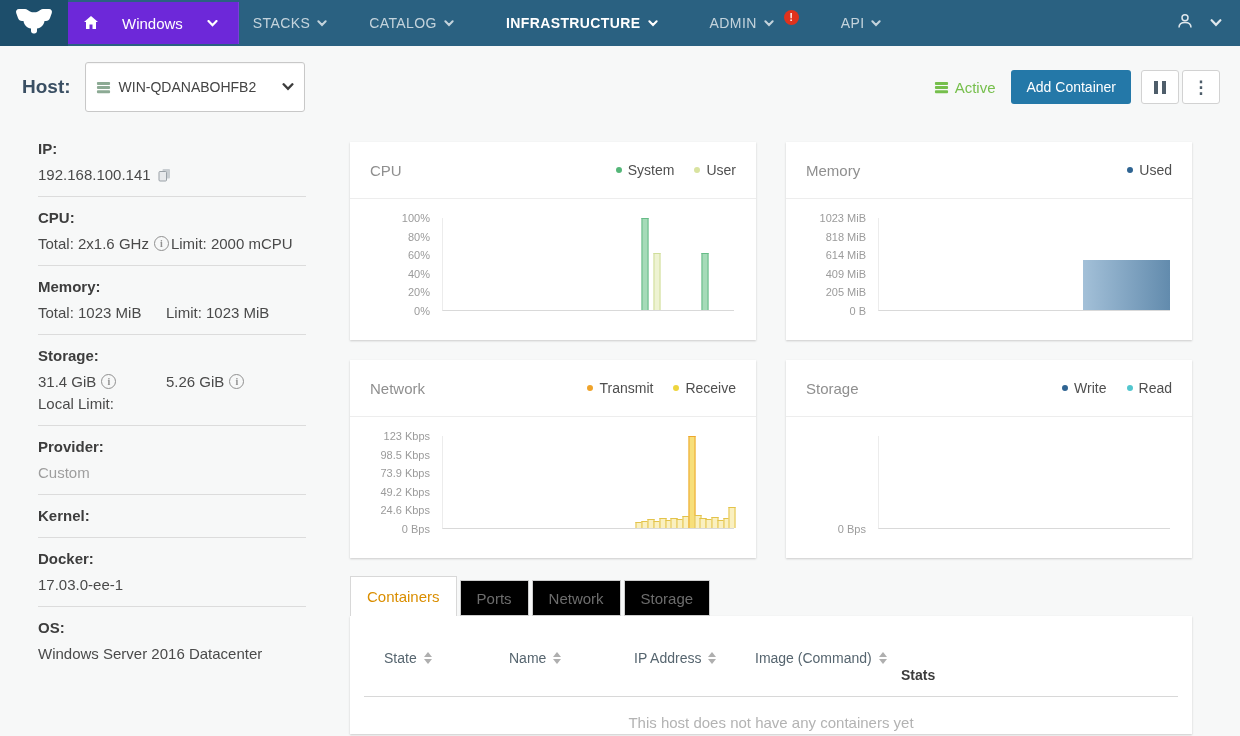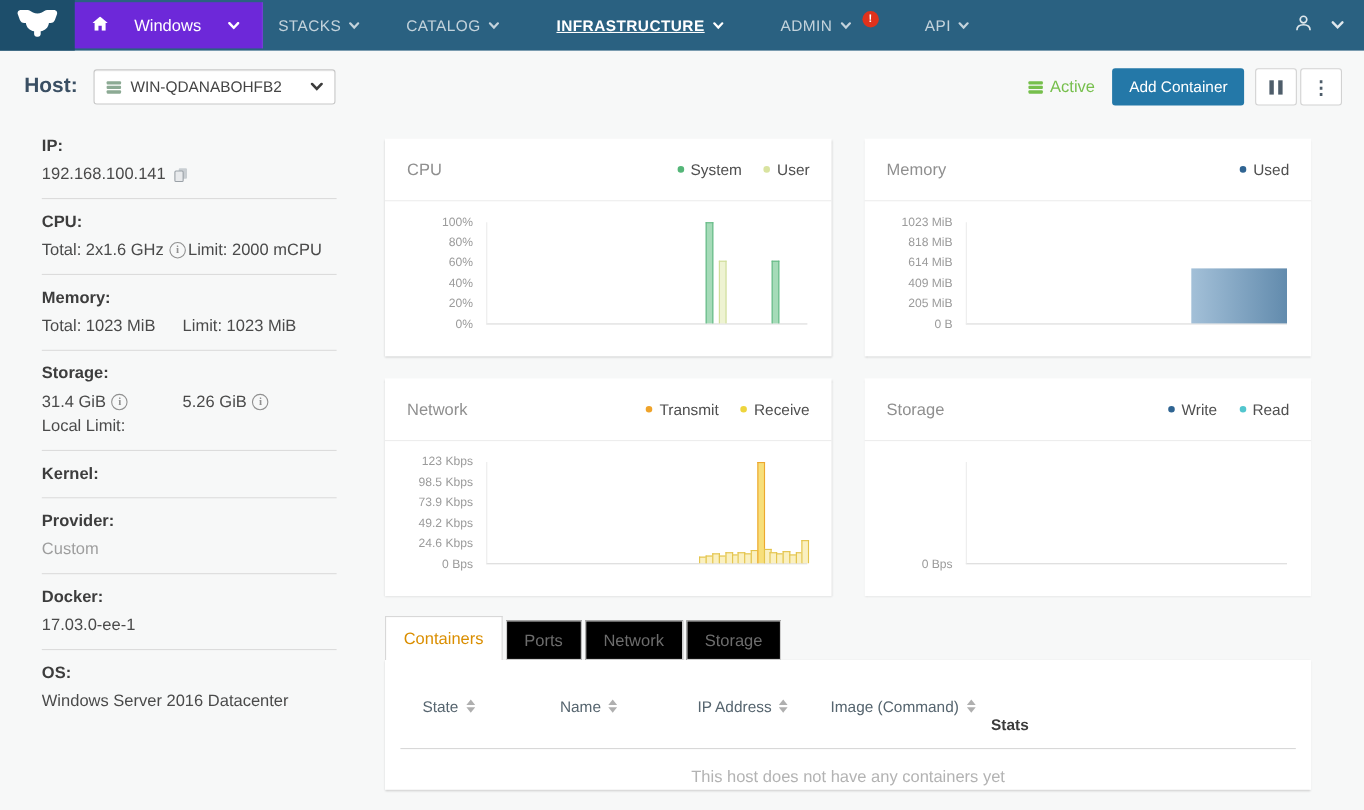--- a/index.html
+++ b/index.html
@@ -11,29 +11,29 @@
   }
   
   .topnav { height:46px; background:#2a6181; display:flex; align-items:center; }
   .logo { width:68px; height:46px; background:#1d4e6b; display:flex; align-items:center; justify-content:center; cursor:pointer; flex-shrink:0; }
   .env { height:42px; display:flex; align-items:center; gap:24px; padding:0 20px 0 16px; background:#6d28d9;
          color:#fff; font-size:15px; cursor:pointer; border-right:1px solid rgba(255,255,255,0.10); min-width:158px; }
   .nav-items { display:flex; align-items:center; height:100%; }
   .nav-item { display:flex; align-items:center; gap:7px; color:rgba(255,255,255,0.72); font-size:14px;
               letter-spacing:0.4px; cursor:pointer; margin-left:42px; position:relative;text-align:center; }
   .nav-item:first-child { margin-left:14px; }
-  .nav-item.active { color:#fff; font-weight:bold; margin-left:52px; margin-right:10px;text-decoration:underline; }
+  .nav-item.active { color:#fff; font-weight:bold; margin-left:52px; margin-right:10px; }
   .chev { display:inline-flex; align-items:center; }
   .badge { background:#e0321c; color:#fff; border-radius:50%; width:15px; height:15px; font-size:10px; font-weight:bold;
            display:inline-flex; align-items:center; justify-content:center; margin-left:3px; transform:translateY(-6px); letter-spacing:0; }
   .nav-right { margin-left:auto; display:flex; align-items:center; gap:16px; padding-right:18px; color:rgba(255,255,255,0.85); cursor:pointer; }
   
   .host-header { display:flex; align-items:center; padding:16px 20px 12px 22px; }
   .host-label { font-size:19px; font-weight:bold; color:#3a4f63; margin-right:14px; }
-  .host-select { display:flex; align-items:center; gap:8px; width:220px; height:32px; background:#fff;
+  .host-select { display:flex; align-items:center; gap:8px; width:220px; height:50px; background:#fff;
                  border:1px solid #c8c8c8; border-radius:3px; padding:0 10px; font-size:14px; color:#444; cursor:pointer;
                  box-shadow:inset 0 1px 1px rgba(0,0,0,0.04); }
   .host-select .chev { margin-left:auto; color:#3c3c3c; }
   .hdr-right { margin-left:auto; display:flex; align-items:center; }
   .status { display:flex; align-items:center; gap:6px; color:#76bf4c; font-size:15px; margin-right:16px; }
   .btn-primary { height:34px; background:#2478a8; color:#fff; border:none; border-radius:3px; font-size:14px;
                  padding:0 15px; margin-right:10px; font-family:inherit; cursor:pointer; }
   .btn-icon { height:34px; width:38px; background:#fff; border:1px solid #d2d2d2; border-radius:3px;
               display:flex; align-items:center; justify-content:center; cursor:pointer; color:#4e5d6a; }
   .btn-icon + .btn-icon { margin-left:3px; }
@@ -254,27 +254,27 @@
         <span>
           <span>5.26 GiB</span>
           <span class="info-icon"></span>
         </span>
       </div>
       <div class="sec-value" style="margin-top:5px;">Local Limit:</div>
       <div class="divider"></div>
     </div>
 
     <div class="sec">
-      <div class="sec-label">Kernel:</div>
-      <div class="divider"></div>
-    </div>
-
-    <div class="sec">
       <div class="sec-label">Provider:</div>
       <div class="sec-value muted">Custom</div>
+      <div class="divider"></div>
+    </div>
+
+    <div class="sec">
+      <div class="sec-label">Kernel:</div>
       <div class="divider"></div>
     </div>
 
     <div class="sec">
       <div class="sec-label">Docker:</div>
       <div class="sec-value">17.03.0-ee-1</div>
       <div class="divider"></div>
     </div>
 
     <div class="sec">

